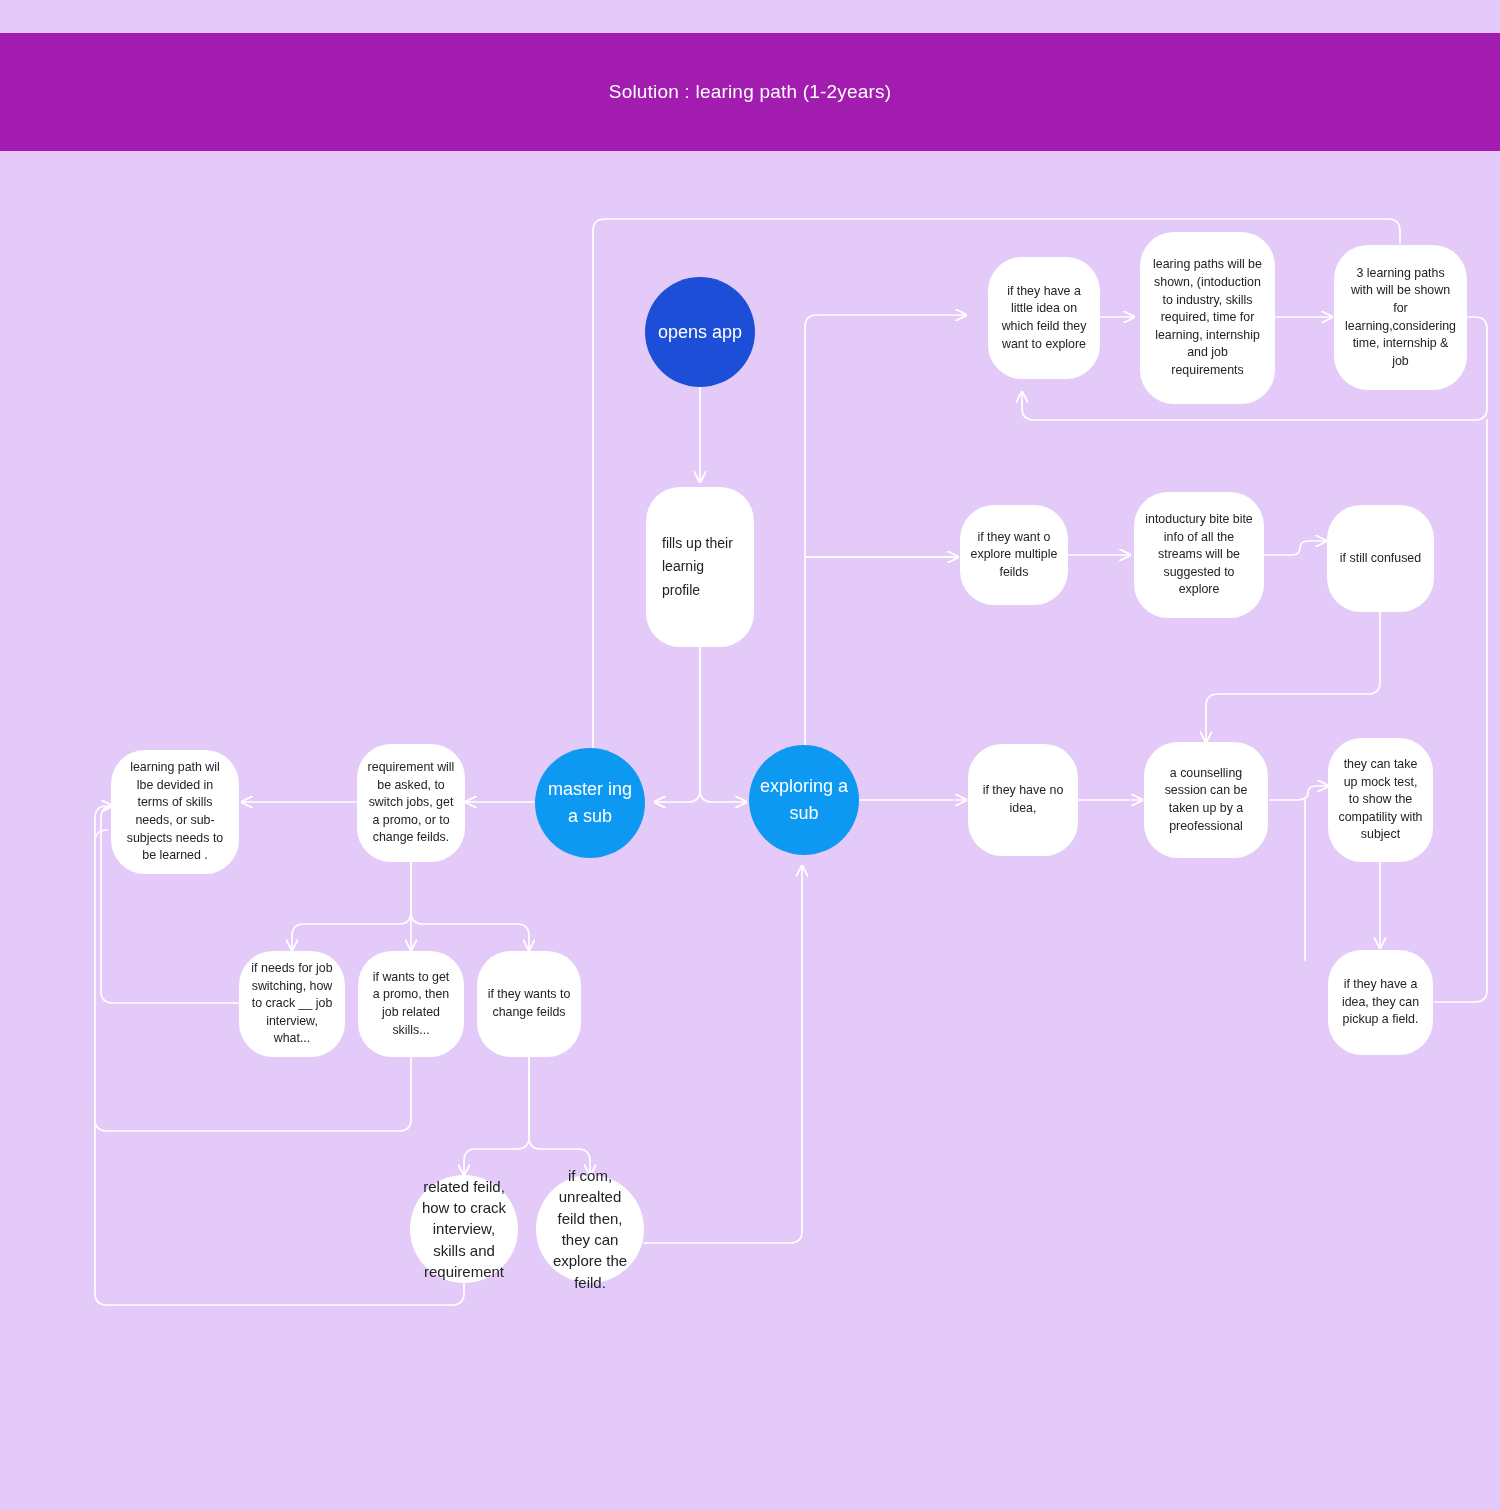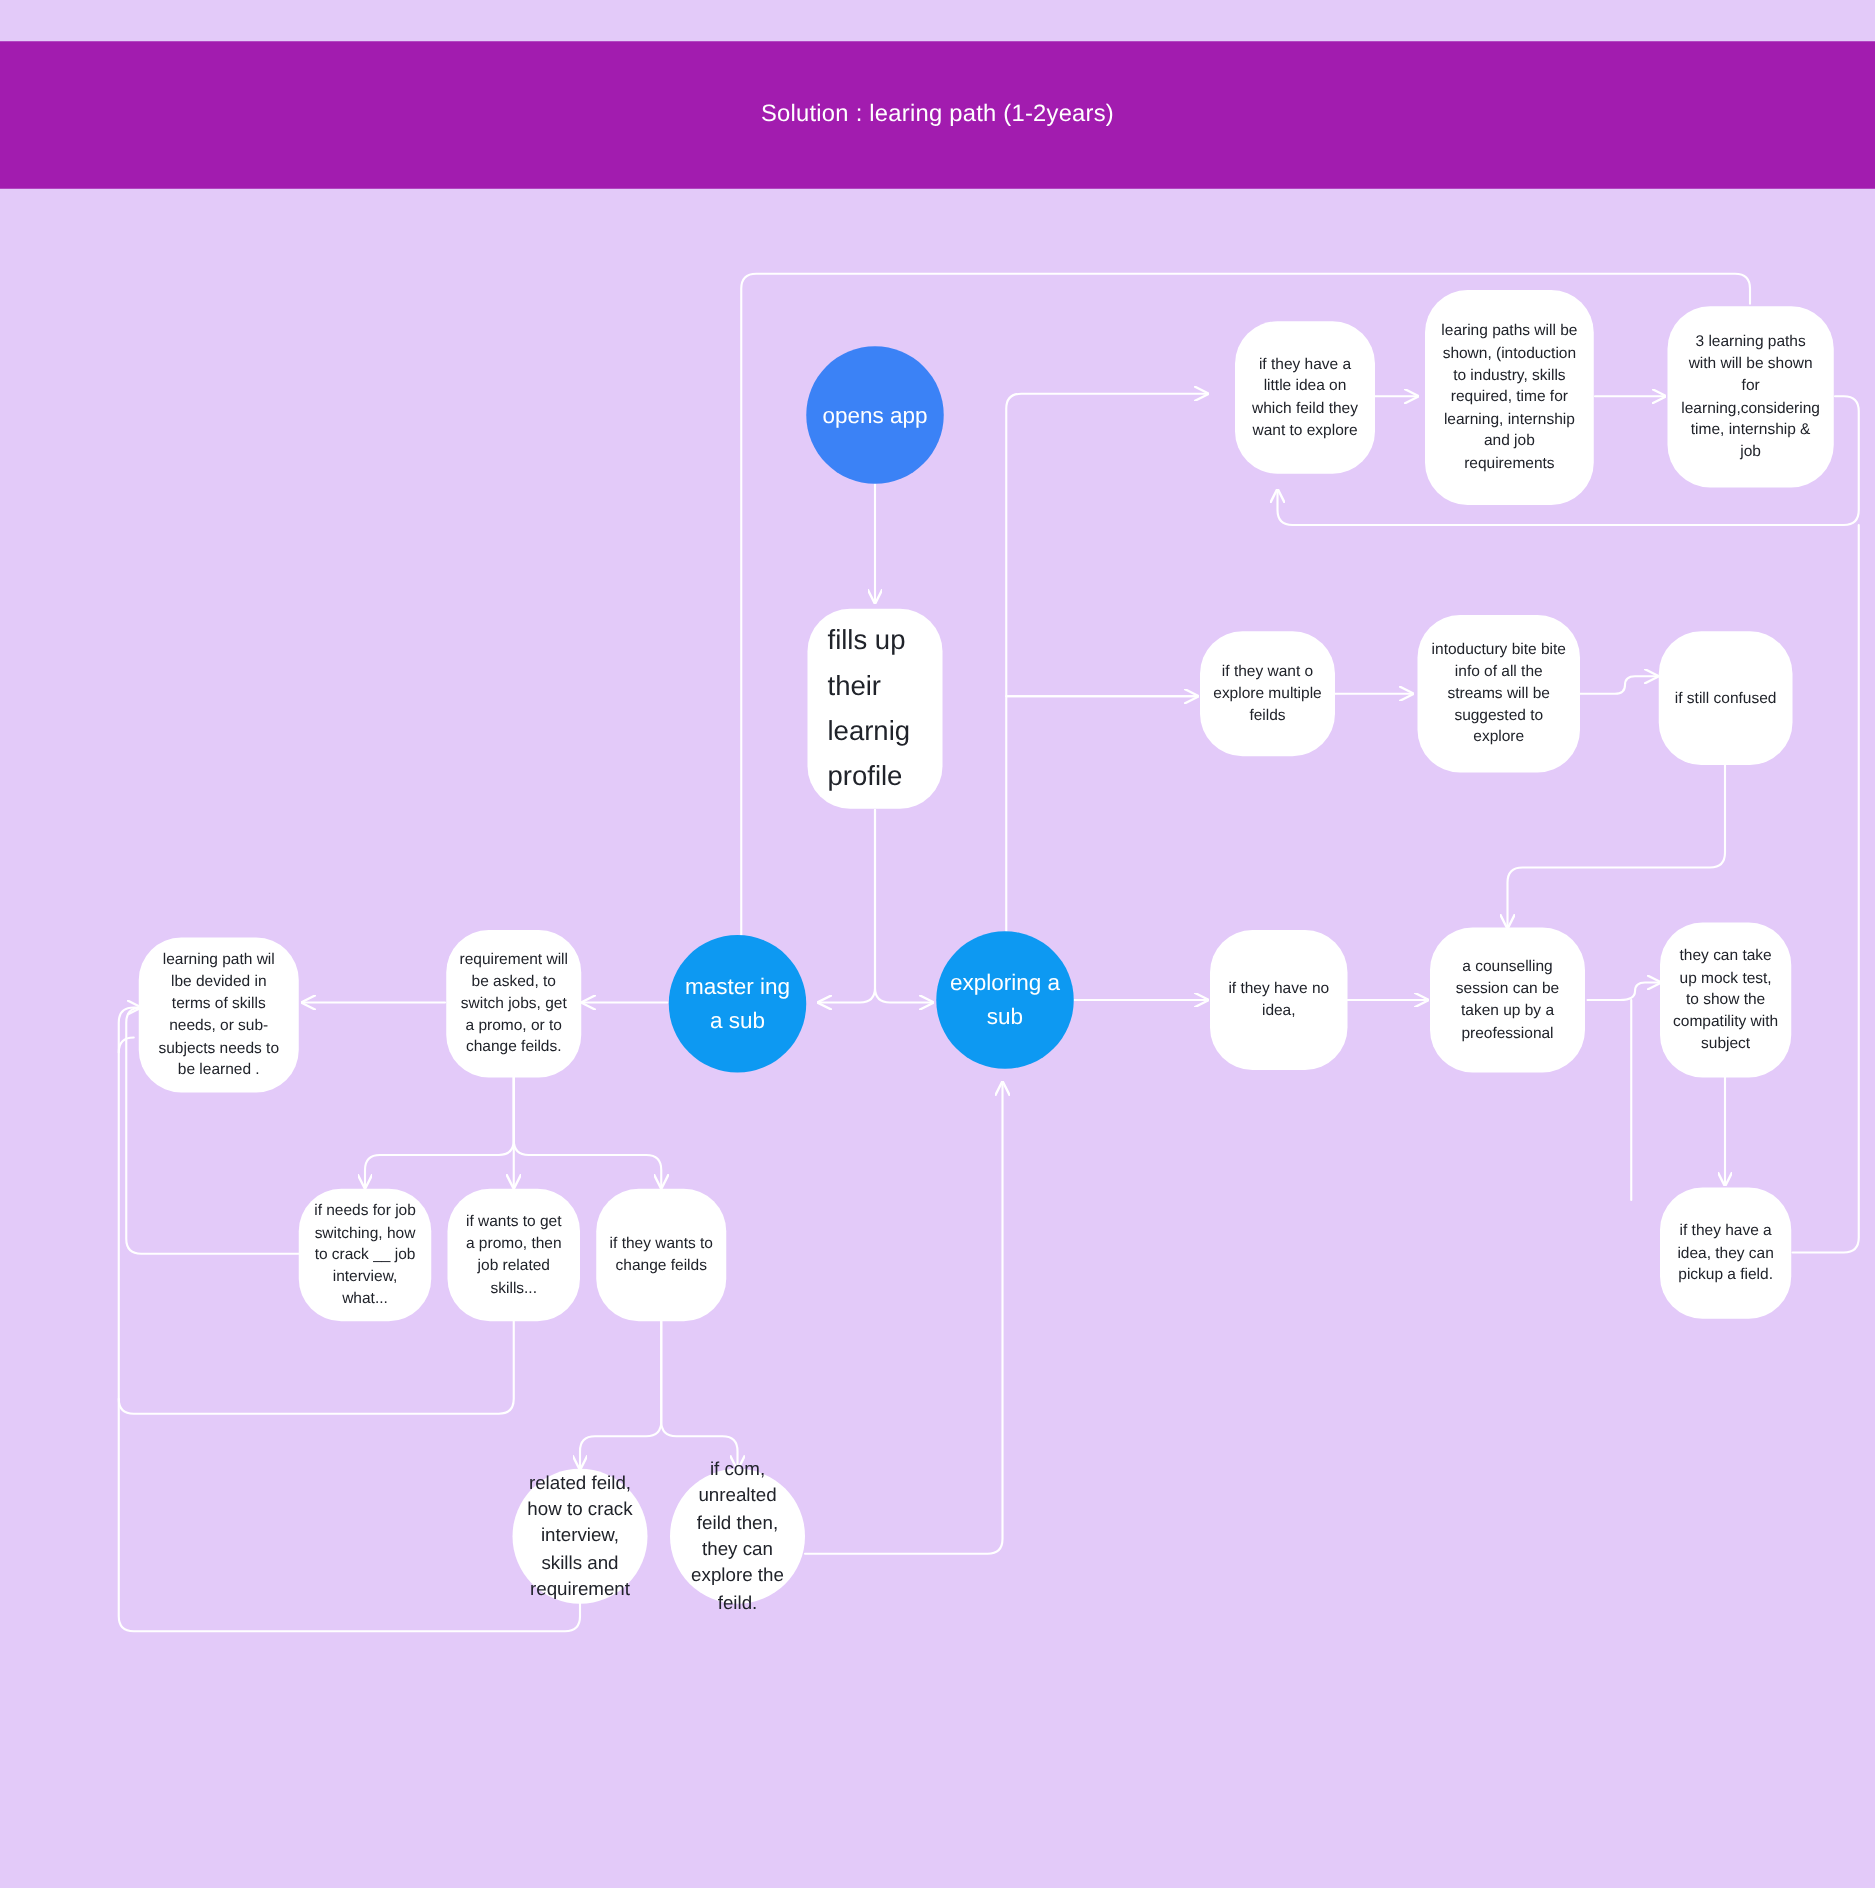--- a/index.html
+++ b/index.html
@@ -75,28 +75,28 @@
   .node.pill {
     background: #ffffff;
     border-radius: 50%;
     color: #20232a;
     font-size: 15px;
   }
   .node.circle {
     border-radius: 50%;
     color: #ffffff;
   }
-  .node.purple { background: #3b82f6; text-align: center; }
+  .node.purple { background: #1d4ed8; text-align: center; }
   .node.blue   { background: #0d99f2; }
 
   .node.big-card {
     background: #ffffff;
     border-radius: 34px;
     color: #20232a;
-    font-size: 22px;
+    font-size: 14px;
     line-height: 1.65;
     justify-content: flex-start;
     text-align: left;
     padding: 10px 16px;
   }
   .node.circle .label { font-size: 18px; line-height: 1.5; }
 </style>
 </head>
 <body>
 

